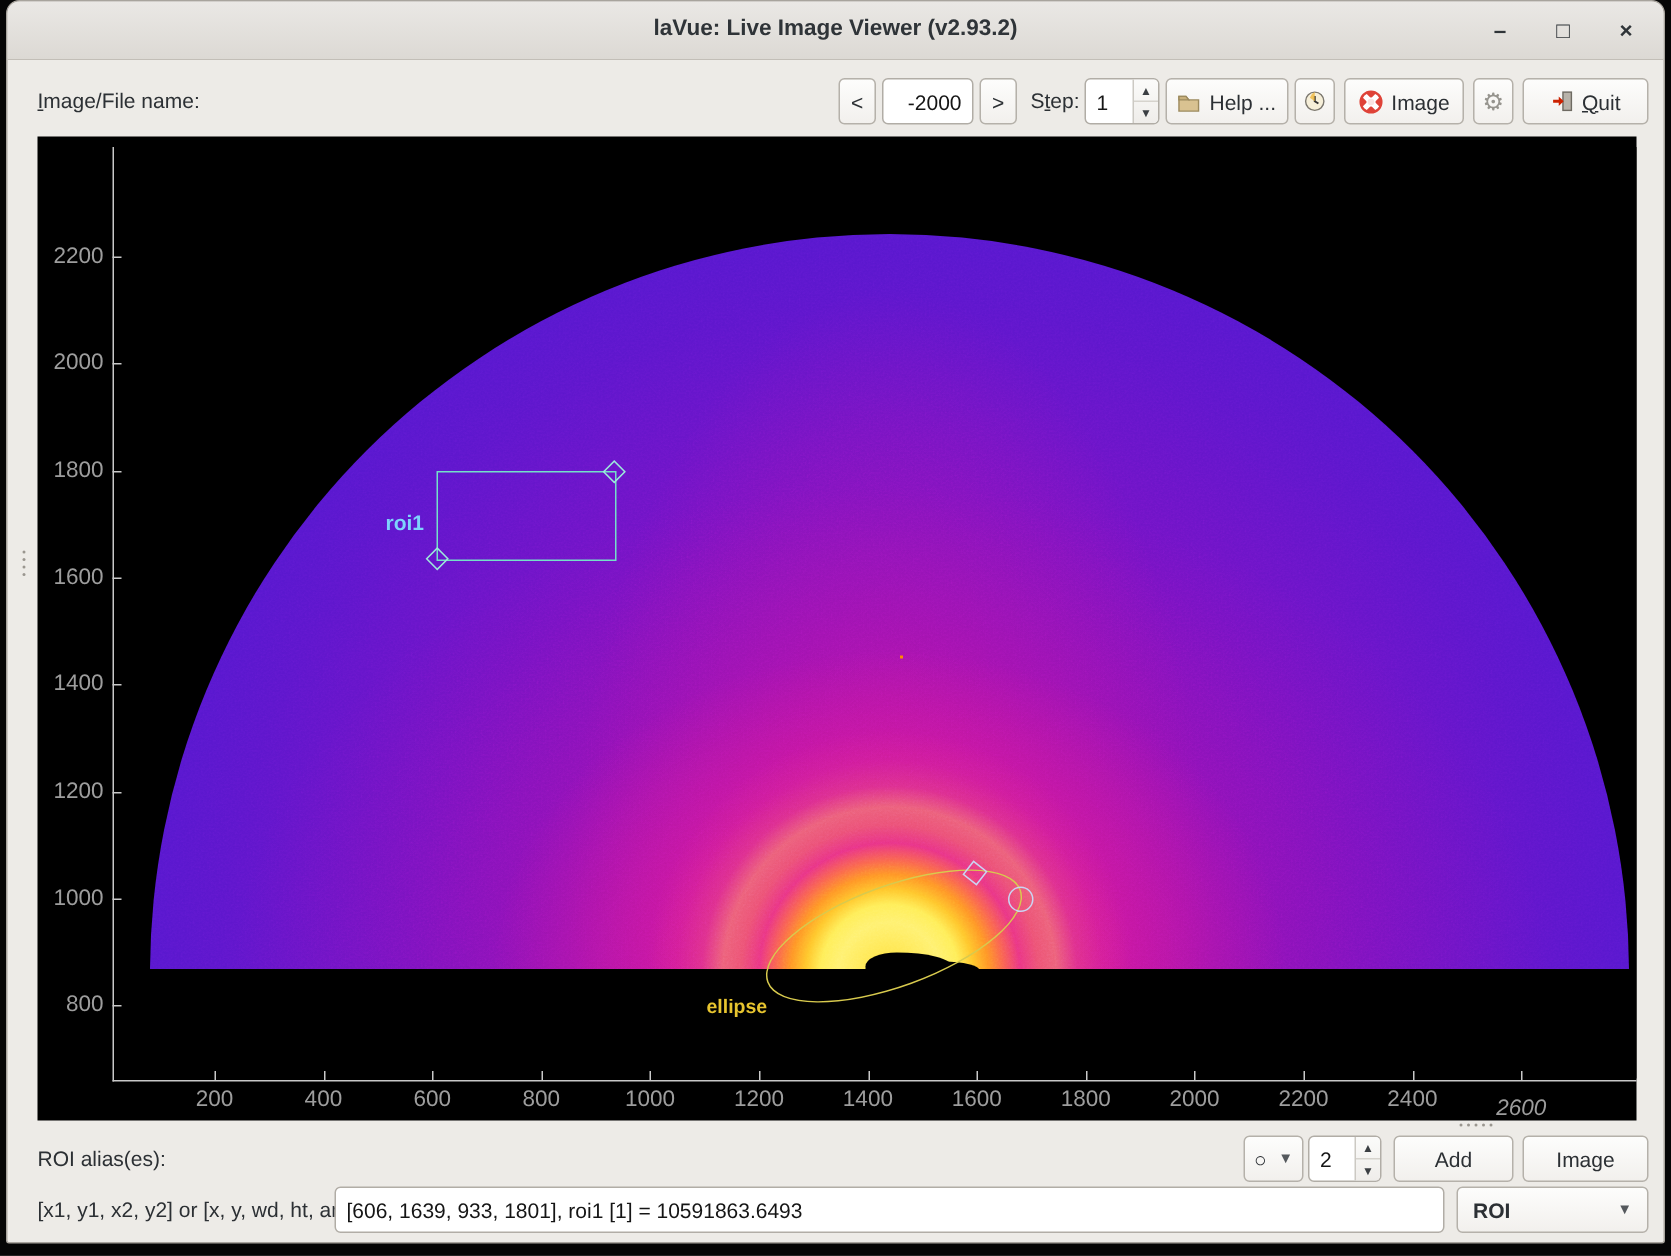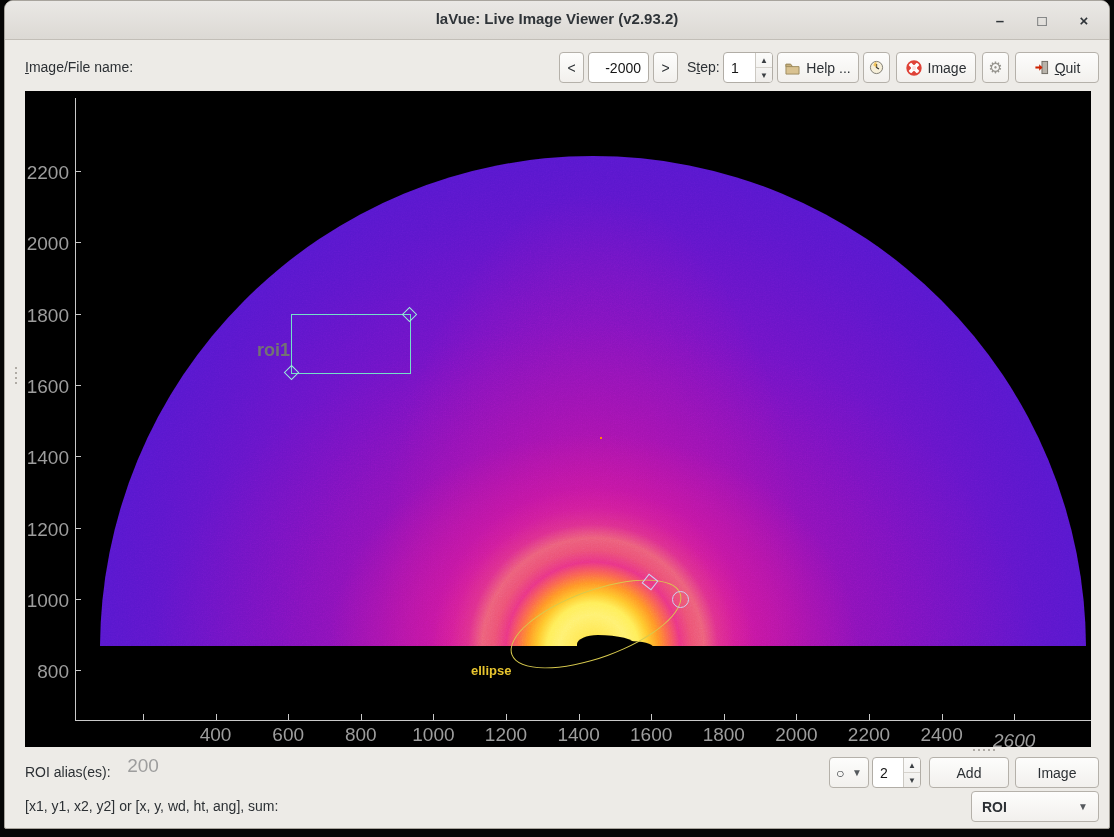--- a/index.html
+++ b/index.html
@@ -28,21 +28,21 @@
   .spin{padding-right:0;}
   .spin-arrows{margin-left:auto;align-self:stretch;width:16px;border-left:1px solid #ccc9c3;
     display:flex;flex-direction:column;background:linear-gradient(#fbfbfa,#efedea);}
   .spin-arrows span{flex:1;display:flex;align-items:center;justify-content:center;font-size:8px;color:#3b3f43;}
   .spin-arrows span:first-child{border-bottom:1px solid #d6d3cd;}
   .combo-arrow{font-size:10px;color:#55595d;margin-left:auto;}
   
   .plot{position:absolute;left:20px;top:90px;width:1066px;height:656px;background:#000;}
   .axis{position:absolute;background:#c9c9c9;}
   .tick{position:absolute;background:#c9c9c9;}
-  .tick-label{position:absolute;color:#9d9d9d;font-size:19px;}
+  .tick-label{position:absolute;color:#9d9d9d;font-size:15px;}
   .xlab{text-align:center;width:70px;}
   .ylab{text-align:right;width:44px;}
   .data-clip{position:absolute;left:56px;top:7px;width:1010px;height:621px;overflow:hidden;background:#000;}
   .dome-wrap{position:absolute;left:0;top:0;width:1010px;height:548px;overflow:hidden;}
   .dome{position:absolute;left:19px;top:58px;width:986px;height:986px;border-radius:50%;
     background:radial-gradient(circle at 50% 50%, #c418a4 0%, #a614b2 16%, #8c12bc 31%,
       #7413c5 46%, #5d16cc 64%, #4b1ad2 84%, #431bd5 100%);}
   .glow{position:absolute;inset:0;background:
     radial-gradient(160px 135px at 512px 551px, rgba(255,96,42,.55) 0%, rgba(250,62,110,.45) 40%, rgba(240,40,140,.25) 70%, transparent 100%),
     radial-gradient(265px 215px at 512px 551px, rgba(243,32,140,.78) 0%, rgba(238,28,146,.45) 55%, transparent 100%),
@@ -57,21 +57,21 @@
     border-radius:45% 80% 0 0 / 95% 100% 0 0;}
   .beamstop2{position:absolute;left:548px;top:543px;width:24px;height:6px;background:#000;
     border-radius:0 100% 0 0 / 0 100% 0 0;}
   .hotpixel{position:absolute;left:519px;top:339px;width:2px;height:2px;background:#ff8a00;}
   .noise{position:absolute;left:0;top:0;opacity:.22;mix-blend-mode:overlay;
     clip-path:circle(493px at 512px 551px);}
   
   .roi-rect{position:absolute;left:266px;top:223px;width:118px;height:58px;
     border:1px solid #74e0c9;background:transparent;}
   .handle-d{position:absolute;width:9px;height:9px;border:1.5px solid #9ceadb;transform:rotate(45deg);}
-  .roi-label{position:absolute;left:232px;top:249px;font-size:18px;font-weight:bold;color:#737373;}
+  .roi-label{position:absolute;left:232px;top:249px;font-size:14px;font-weight:bold;color:#7dd3fc;}
   .ellipse{position:absolute;left:481px;top:499px;width:178px;height:66px;border:1.2px solid #d8ca4e;
     border-radius:50%;transform:rotate(-20deg);}
   .e-handle-d{position:absolute;left:619px;top:485px;width:10px;height:10px;
     border:1.5px solid #cad4f3;transform:rotate(38deg);}
   .e-handle-c{position:absolute;left:647px;top:500px;width:15px;height:15px;
     border:1.5px solid #cad4f3;border-radius:50%;}
   .ellipse-label{position:absolute;left:446px;top:572px;font-size:13px;font-weight:bold;color:#e8c52f;}
   
   .dots-v{position:absolute;left:10px;top:366px;width:3px;display:flex;flex-direction:column;gap:3px;}
   .dots-v i,.dots-h i{width:2px;height:2px;background:#9a968f;border-radius:50%;}
@@ -179,21 +179,21 @@
     <div class="roi-rect"></div>
     <div class="handle-d" style="left:261px;top:276px;"></div>
     <div class="handle-d" style="left:379px;top:218px;"></div>
     <div class="roi-label">roi1</div>
 
     <div class="ellipse"></div>
     <div class="e-handle-d"></div>
     <div class="e-handle-c"></div>
     <div class="ellipse-label">ellipse</div>
   <div class="tick" style="left: 118px; top: 623px; width: 1px; height: 6px;"></div>
-      <div class="tick-label xlab" style="left: 83px; top: 633px; margin-top: 31px;">200</div>
+      <div class="tick-label xlab" style="left: 83px; top: 633px;">200</div>
       <div class="tick" style="left: 190.6px; top: 623px; width: 1px; height: 6px;"></div>
       <div class="tick-label xlab" style="left: 155.6px; top: 633px;">400</div>
       <div class="tick" style="left: 263.2px; top: 623px; width: 1px; height: 6px;"></div>
       <div class="tick-label xlab" style="left: 228.2px; top: 633px;">600</div>
       <div class="tick" style="left: 335.8px; top: 623px; width: 1px; height: 6px;"></div>
       <div class="tick-label xlab" style="left: 300.8px; top: 633px;">800</div>
       <div class="tick" style="left: 408.4px; top: 623px; width: 1px; height: 6px;"></div>
       <div class="tick-label xlab" style="left: 373.4px; top: 633px;">1000</div>
       <div class="tick" style="left: 481px; top: 623px; width: 1px; height: 6px;"></div>
       <div class="tick-label xlab" style="left: 446px; top: 633px;">1200</div>
@@ -252,18 +252,21 @@
     <span>2</span>
     <span class="spin-arrows">
         <span>▲</span>
         <span>▼</span>
       </span>
   </div>
   <div class="btn" style="left:924px;top:756px;width:80px;">Add</div>
   <div class="btn" style="left:1010px;top:756px;width:84px;">Image</div>
 
   <div class="tlabel" style="left:20px;top:797px;">[x1, y1, x2, y2] or [x, y, wd, ht, ang], sum:</div>
+  <div class="field" style="left:218px;top:790px;width:740px;">
+      <span>[606, 1639, 933, 1801], roi1 [1] = 10591863.6493</span>
+    </div>
   <div class="btn" style="left:966px;top:790px;width:128px;justify-content:flex-start;padding:0 10px;font-weight:bold;">
     <span>ROI</span>
     <span class="combo-arrow">▼</span>
   </div>
 
 </div>
 
 </body></html>

